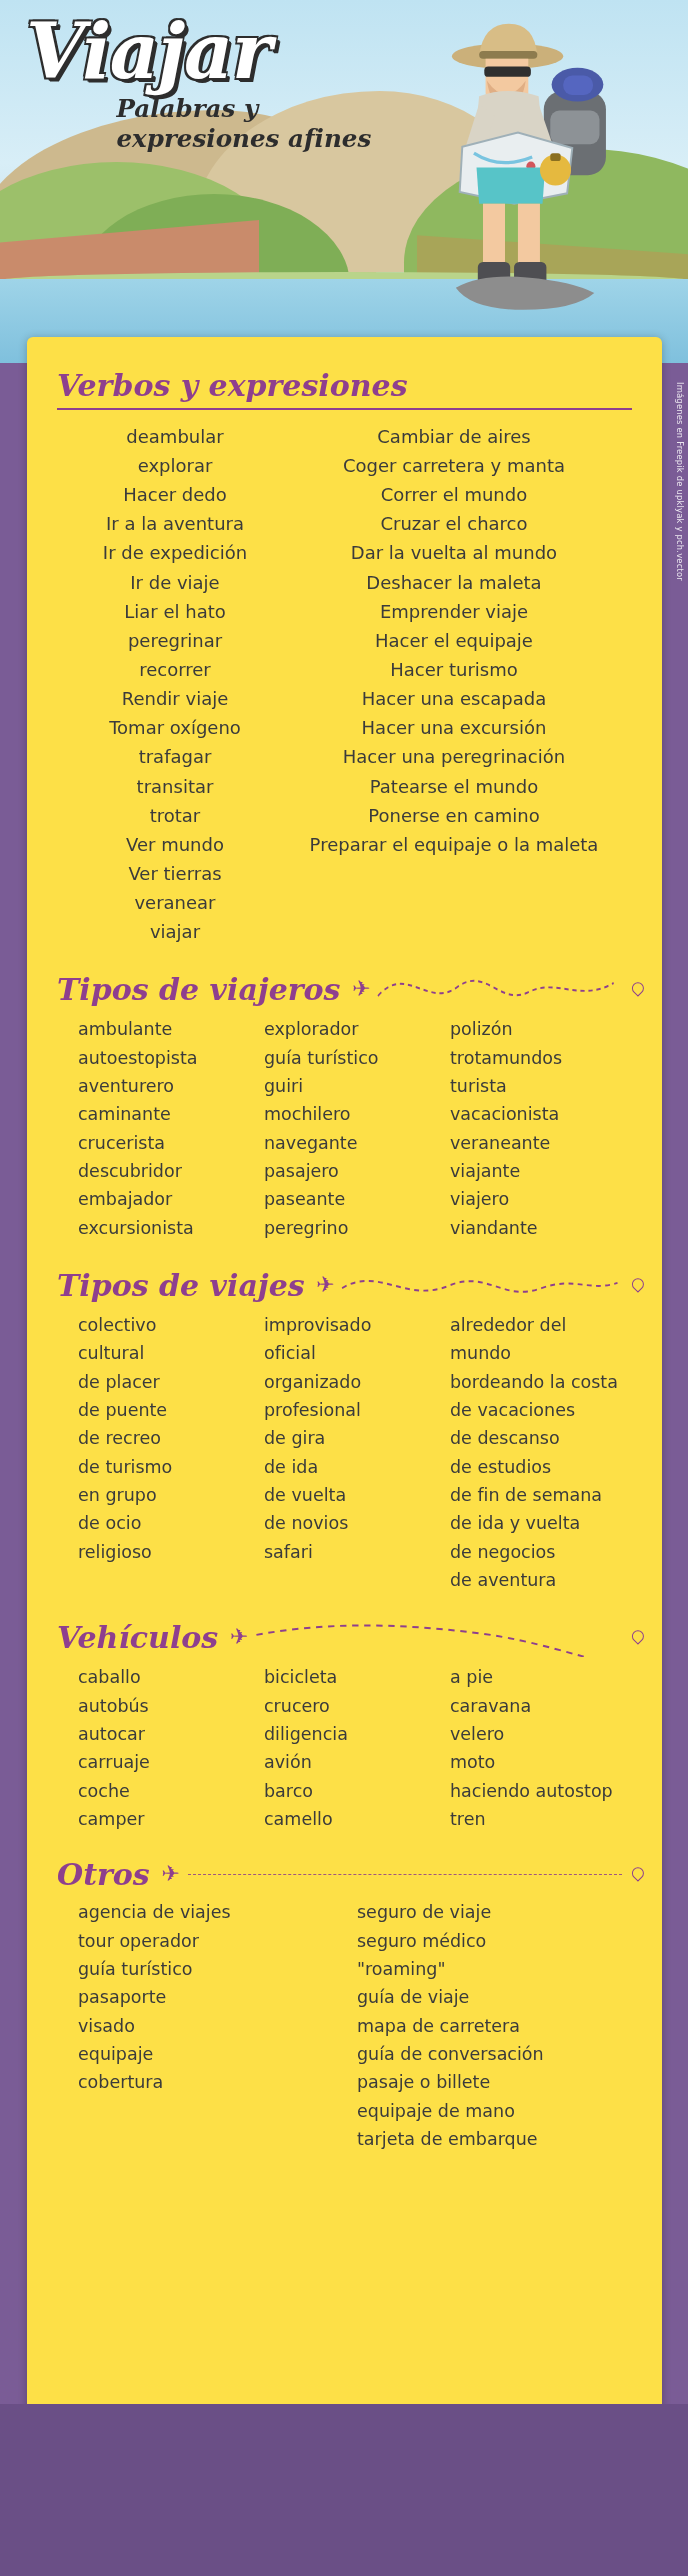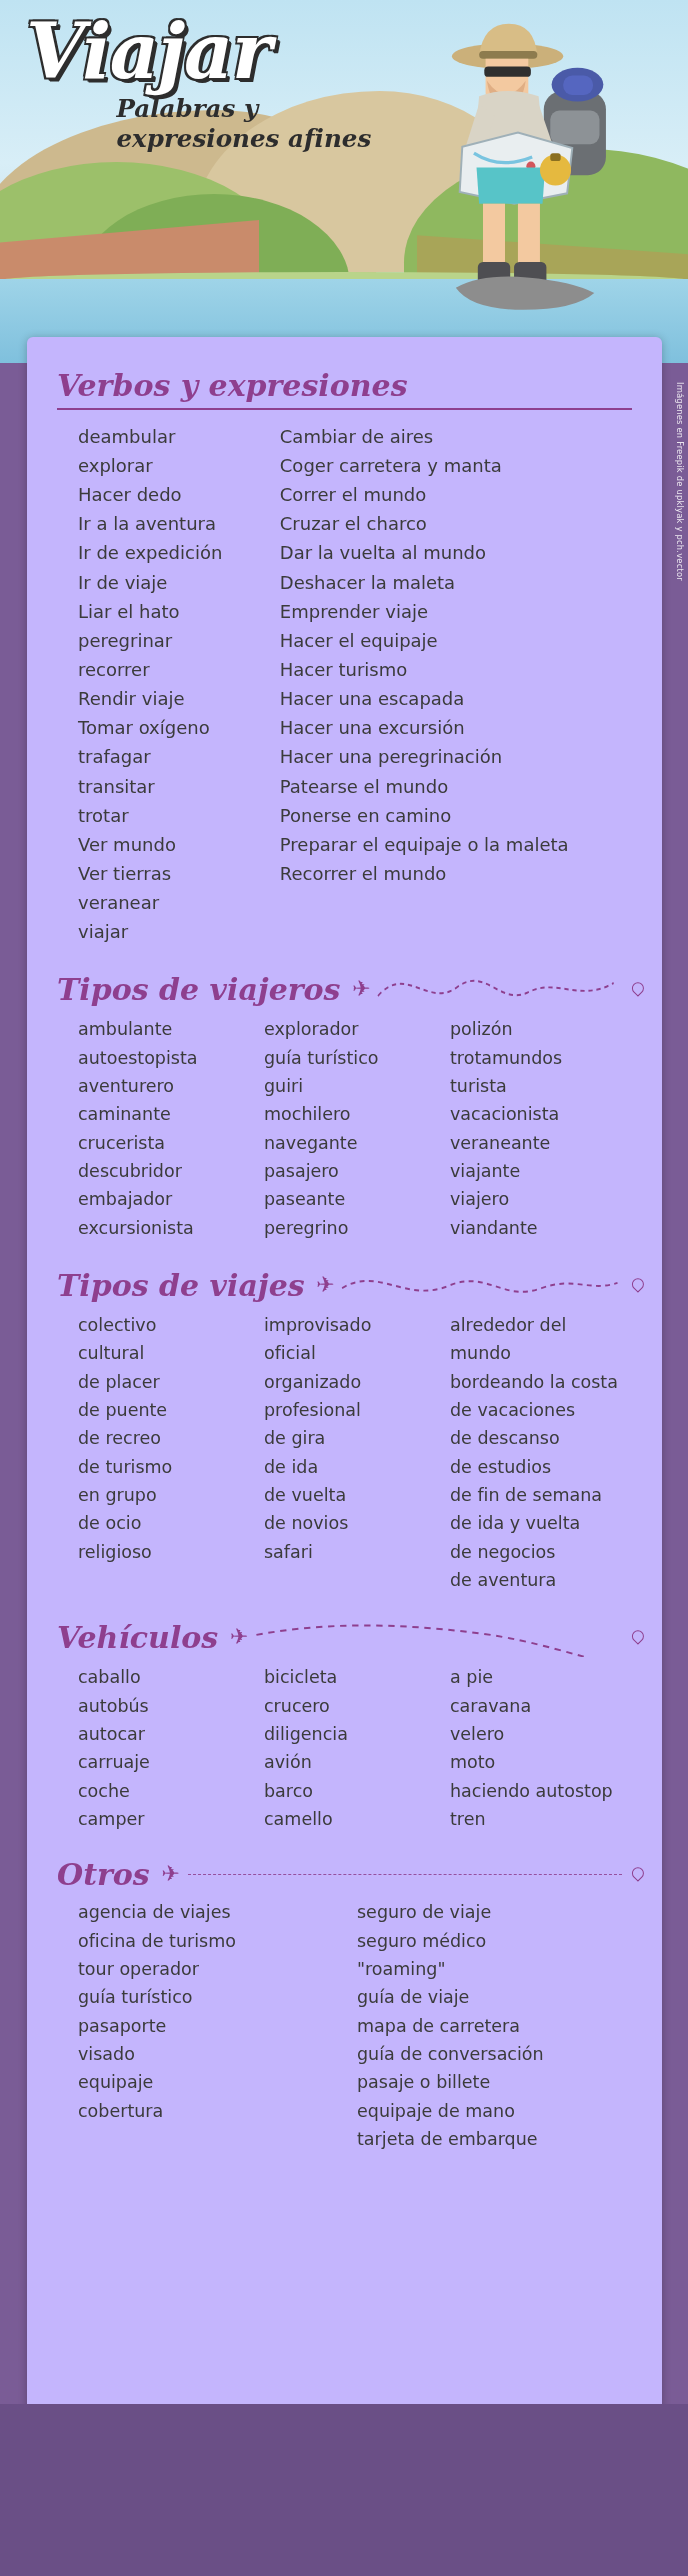--- a/index.html
+++ b/index.html
@@ -109,21 +109,21 @@
     letter-spacing:0.2px;
   }
 
   
   .card{
     position:absolute;
     left:27px;
     top:337px;
     width:635px;
     min-height:2203px;
-    background:#c4b5fd;
+    background:#fde047;
     border-radius:6px;
     box-shadow:0 1.3px 9px rgba(0,0,0,.25);
     padding:19.4px 0 39px 0;
     box-sizing:border-box;
   }
 
   .section{margin:0 0 3.9px 0;position:relative;}
   .sec-head{
     position:relative;
     display:flex;
@@ -174,21 +174,21 @@
     box-sizing:border-box;
     font-size:17.5px;
     line-height:1.62;
     color:#3b3b3b;
   }
   .col{flex:1;padding-right:7.8px;}
   .col ul{list-style:none;margin:0;padding:0;}
   .col li{white-space:normal;}
   .it{}
 
-  .cols.verbs{font-size:18px;}
+  .cols.verbs{font-size:18px;text-align:center;}
   .cols.verbs .col:first-child{flex:0 0 194px;}
 
   
   .logo{
     position:absolute;
     left:259px;
     bottom:36px;
     width:130px;height:68px;
     background:#1e1e1e;
     border-radius:3.9px;
@@ -309,21 +309,20 @@
             <li>Deshacer la maleta</li>
             <li>Emprender viaje</li>
             <li>Hacer el equipaje</li>
             <li>Hacer turismo</li>
             <li>Hacer una escapada</li>
             <li>Hacer una excursión</li>
             <li>Hacer una peregrinación</li>
             <li>Patearse el mundo</li>
             <li>Ponerse en camino</li>
             <li>Preparar el equipaje o la maleta</li>
-            <li>Recorrer el mundo</li>
           </ul>
         </div>
       </div>
     </div>
 
     <div class="section">
       <div class="sec-head">
         <span class="sec-title">Tipos de viajeros</span>
         <span class="plane">✈</span>
         <svg class="squiggle" viewBox="0 0 520 60" preserveAspectRatio="none">
@@ -470,21 +469,20 @@
       <div class="sec-head">
         <span class="sec-title">Otros</span>
         <span class="plane">✈</span>
         <span class="dashline"></span>
         <span class="pin"></span>
       </div>
       <div class="cols">
         <div class="col">
           <ul>
             <li>agencia de viajes</li>
-            <li>oficina de turismo</li>
             <li>tour operador</li>
             <li>guía turístico</li>
             <li>pasaporte</li>
             <li>visado</li>
             <li>equipaje</li>
             <li>cobertura</li>
           </ul>
         </div>
         <div class="col">
           <ul>

